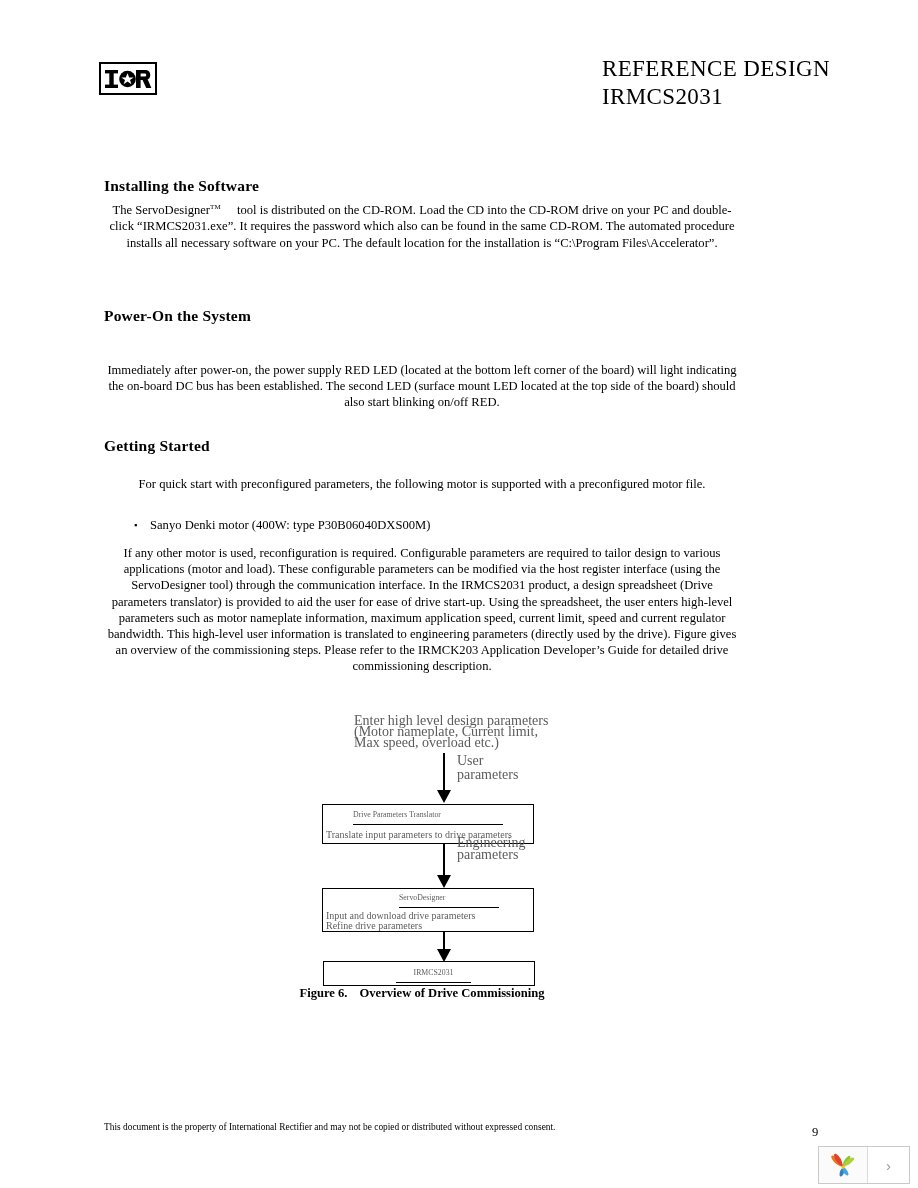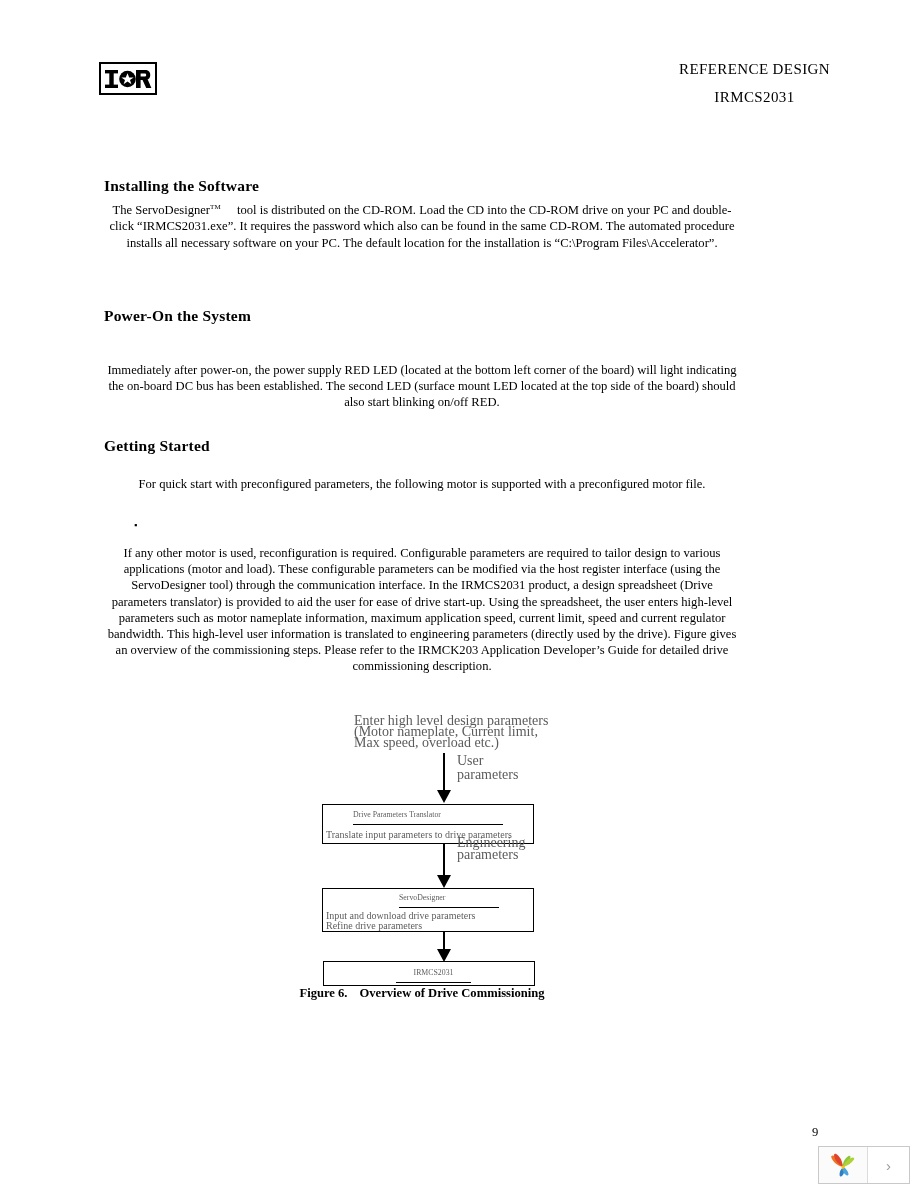--- a/index.html
+++ b/index.html
@@ -39,23 +39,23 @@
     box-sizing: border-box;
     display: flex;
     align-items: center;
     justify-content: center;
   }
   .ir-logo svg { display: block; }
   .header-title {
     position: absolute;
     right: 88px;
     top: 0;
-    text-align: center;
-    font-family: "Liberation Serif", "DejaVu Serif", serif;
-    font-size: 15px;
+    text-align: left;
+    font-family: "Liberation Serif", "DejaVu Serif", serif;
+    font-size: 23px;
     line-height: 28px;
     letter-spacing: 0.4px;
     color: #000;
   }
   .header-title .line2 { display: block; }
 
   
   .content {
     position: absolute;
     left: 104px;
@@ -255,20 +255,21 @@
 
   <div class="content abs" style="top:437px;">
     <h2 class="sect">Getting Started</h2>
   </div>
   <div class="content abs" style="top:476px;">
     <p class="body">For quick start with preconfigured parameters, the following motor is supported with a preconfigured motor file.</p>
   </div>
   <div class="content abs" style="top:517px; padding-left:30px; width:606px;">
     <div class="bullet-row">
       <span class="bullet-mark">▪</span>
+      <span>Sanyo Denki motor (400W: type P30B06040DXS00M)</span>
     </div>
   </div>
   <div class="content abs" style="top:545px;">
     <p class="body">If any other motor is used, reconfiguration is required. Configurable parameters are required to tailor design to various applications (motor and load). These configurable parameters can be modified via the host register interface (using the ServoDesigner tool) through the communication interface. In the IRMCS2031 product, a design spreadsheet (Drive parameters translator) is provided to aid the user for ease of drive start-up.   Using the spreadsheet, the user enters high-level parameters such as motor nameplate information, maximum application speed, current limit, speed and current regulator bandwidth.   This high-level user information is translated to engineering parameters (directly used by the drive). Figure   gives an overview of the commissioning steps. Please refer to the IRMCK203 Application Developer’s Guide for detailed drive commissioning description.</p>
   </div>
 
   <div class="figure">
 
     <div class="flow-note" style="left:250px; top:10px;">Enter high level design parameters</div>
     <div class="flow-note" style="left:250px; top:21px;">(Motor nameplate, Current limit,</div>
@@ -300,20 +301,21 @@
 
     <div class="flow-box" style="left:219px; top:255px; width:212px; height:25px;">
       <div class="flow-box-title" style="left:72px; top:6px; width:75px; text-align:center;">IRMCS2031</div>
     </div>
 
     <div class="fig-caption">
       <span class="capnum">Figure 6.</span><span>Overview of Drive Commissioning</span>
     </div>
   </div>
 
+  <div class="footer-note">This document is the property of International Rectifier and may not be copied or distributed without expressed consent.</div>
   <div class="page-number">9</div>
 
   <div class="viewer-nav">
     <div class="nav-logo-cell">
       <svg width="30" height="28" viewBox="0 0 30 28">
         <path d="M14.2 15.5 C9.4 14.6 5.2 11.0 3.3 6.4 C2.8 5.2 4.0 4.1 5.2 4.5 C10.0 6.0 13.6 9.8 14.8 14.6 Z" fill="#ef7422"></path>
         <path d="M14.2 15.5 C9.9 13.1 6.8 9.0 6.0 4.3 C5.8 3.1 7.2 2.3 8.2 3.0 C12.1 5.7 14.5 10.0 14.6 14.7 Z" fill="#e0432c"></path>
         <path d="M15.2 15.6 C18.9 13.9 21.6 10.4 22.5 6.3 C22.8 5.1 21.5 4.2 20.5 4.9 C16.9 7.2 14.8 11.1 14.9 15.3 Z" fill="#8cc63e"></path>
         <path d="M15.2 15.6 C19.6 14.8 23.6 12.2 26.0 8.5 C26.7 7.5 25.8 6.2 24.6 6.5 C20.3 7.6 16.8 10.9 15.3 15.1 Z" fill="#aed136"></path>
         <path d="M14.9 16.2 C12.6 18.1 11.3 21.2 11.6 24.3 C11.7 25.5 13.2 26.0 14.0 25.1 C16.2 22.8 17.1 19.5 16.2 16.5 Z" fill="#2f7fc1"></path>

